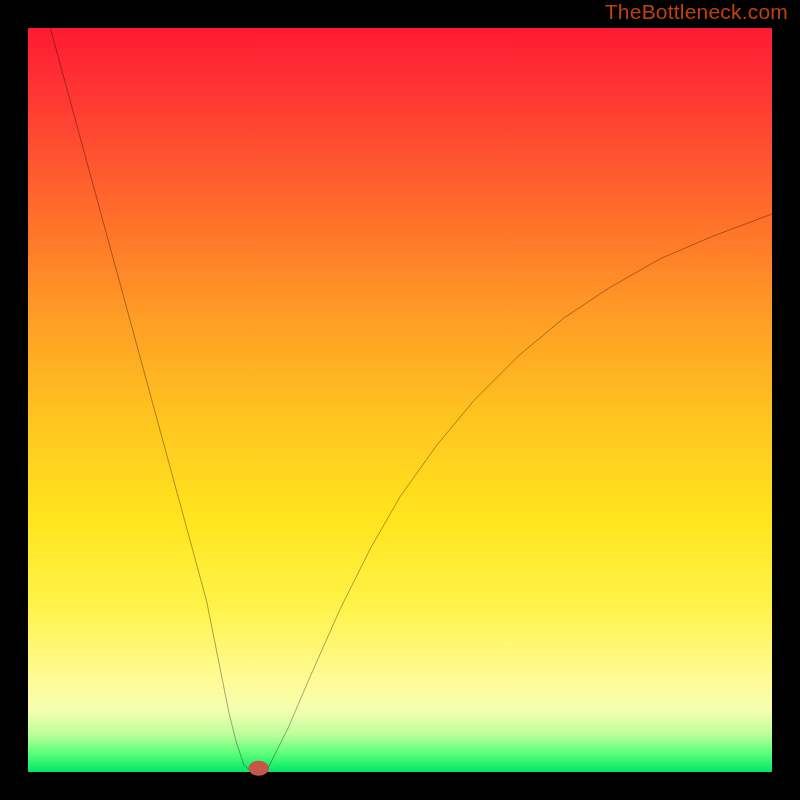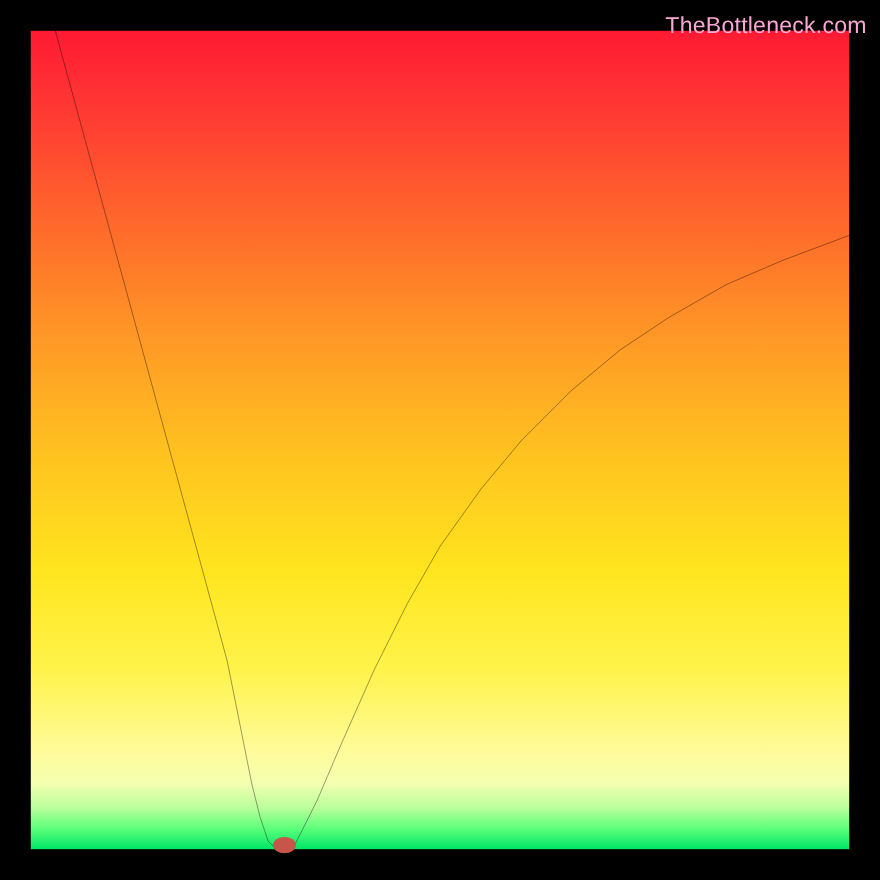--- a/index.html
+++ b/index.html
@@ -35,23 +35,23 @@
       #fff34a 78%,
       #fffb9a 88%,
       #f3ffb0 92%,
       #b9ff9a 95%,
       #5bff7a 97.5%,
       #00e667 100%
     );
   }
   .watermark {
     position: absolute;
-    top: 12px;
+    top: 0;
     right: 12px;
-    color: #f9a8d4;
+    color: #c2410c;
     font-size: 21px;
     letter-spacing: 0.2px;
     user-select: none;
   }
   svg.curve {
     position: absolute;
     left: 0;
     top: 0;
     width: 744px;
     height: 744px;

